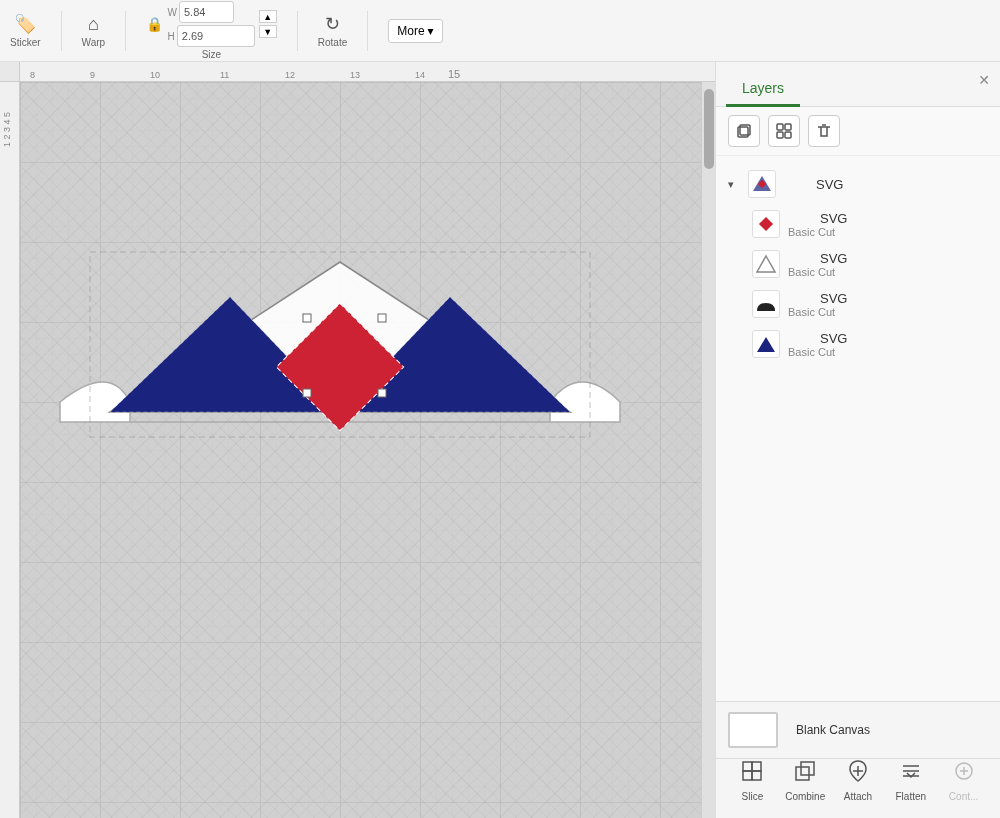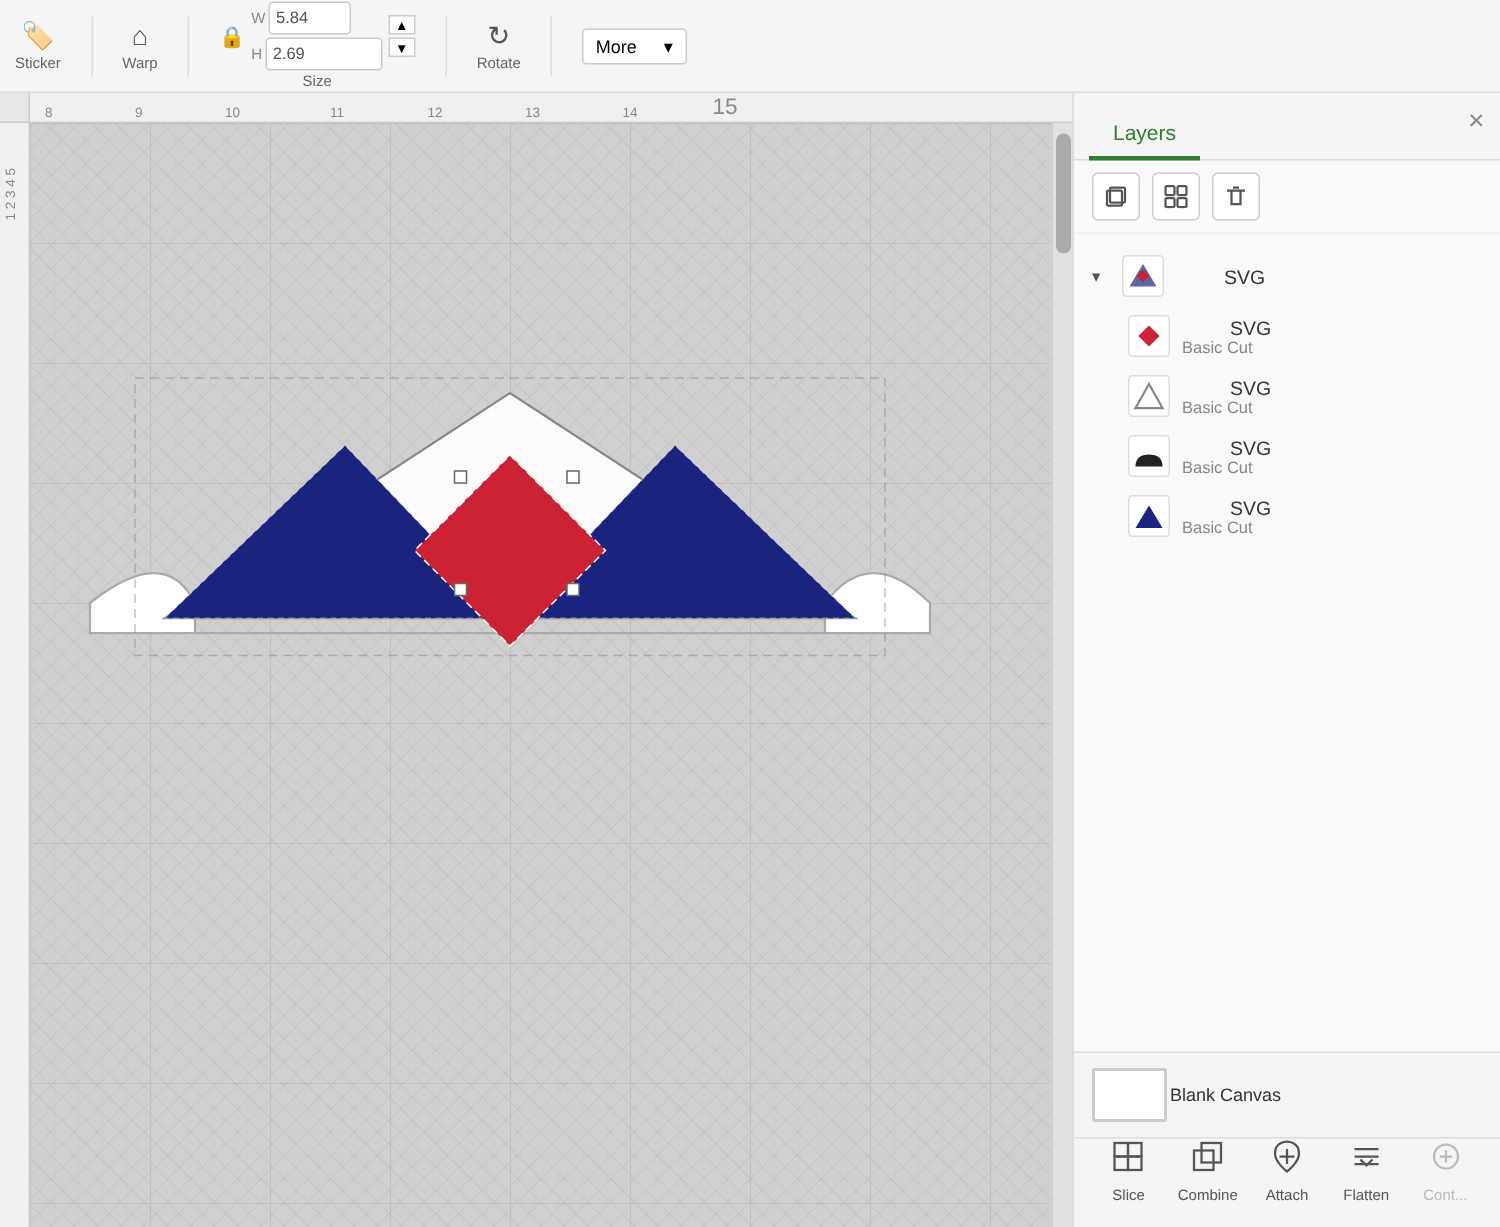--- a/index.html
+++ b/index.html
@@ -35,21 +35,21 @@
       background: #fff;
       border-radius: 3px;
       padding: 2px 4px;
       font-size: 11px;
       width: 70px;
       height: 22px;
     }
     .more-btn {
       display: flex;
       align-items: center;
-      gap: 18px;
+      gap: 3px;
       border: 1px solid #ccc;
       background: #fff;
       border-radius: 3px;
       padding: 4px 8px;
       cursor: pointer;
       font-size: 12px;
     }
     .toolbar-divider {
       width: 1px;
       height: 40px;
@@ -258,21 +258,21 @@
       font-size: 11px;
       color: #888;
     }
 
     
     .panel-bottom {
       border-top: 1px solid #ddd;
       padding: 10px 12px;
       display: flex;
       align-items: center;
-      gap: 2px;
+      gap: 18px;
       background: #f5f5f5;
     }
     .blank-canvas-thumb {
       width: 50px;
       height: 36px;
       border: 2px solid #ccc;
       background: #fff;
       border-radius: 2px;
       flex-shrink: 0;
     }
@@ -382,21 +382,21 @@
       <div class="ruler-corner"></div>
       <div class="ruler-h-container" style="flex:1;position:relative;">
         <div style="position:absolute;top:0;left:0;width:100%;height:100%;display:flex;align-items:flex-end;padding-bottom:1px;">
           <span style="font-size:9px;color:#888;position:absolute;left:10px;">8</span>
           <span style="font-size:9px;color:#888;position:absolute;left:70px;">9</span>
           <span style="font-size:9px;color:#888;position:absolute;left:130px;">10</span>
           <span style="font-size:9px;color:#888;position:absolute;left:200px;">11</span>
           <span style="font-size:9px;color:#888;position:absolute;left:265px;">12</span>
           <span style="font-size:9px;color:#888;position:absolute;left:330px;">13</span>
           <span style="font-size:9px;color:#888;position:absolute;left:395px;">14</span>
-          <span style="font-size:15px;color:#888;position:absolute;left:455px;">15</span>
+          <span style="font-size:11px;color:#888;position:absolute;left:428px;">15</span>
         </div>
       </div>
     </div>
 
     <div class="canvas-with-ruler">
       <div class="ruler-v">
         <span style="font-size:9px;color:#888;position:absolute;top:30px;left:2px;writing-mode:vertical-lr;transform:rotate(180deg);">1 2 3 4 5</span>
       </div>
 
       <div class="canvas-grid">

